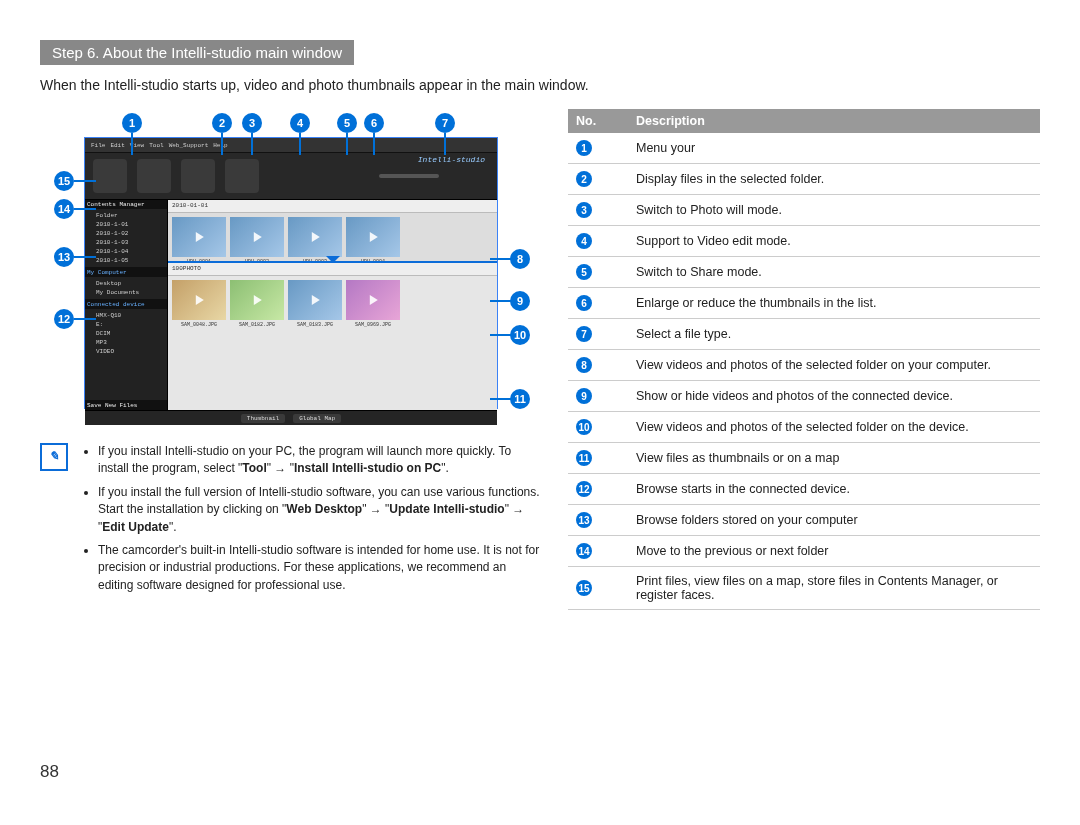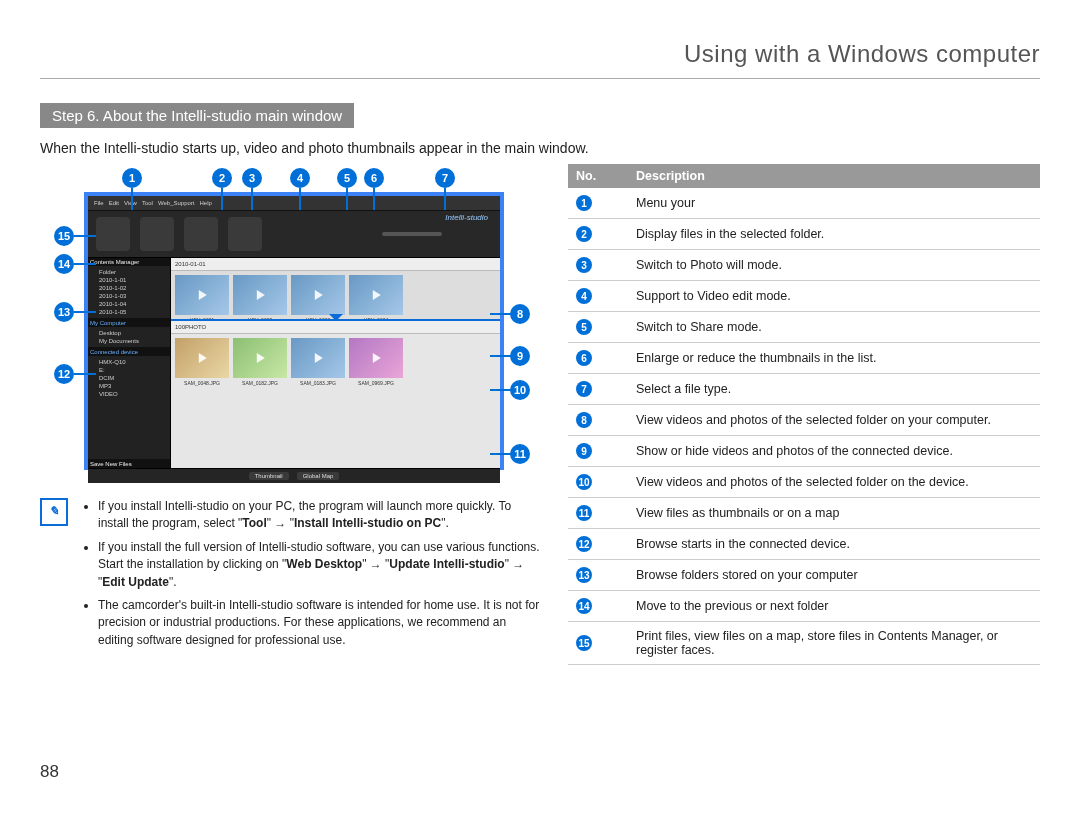--- a/index.html
+++ b/index.html
@@ -27,21 +27,21 @@
   .section-header {
     display: inline-block;
     background: #888;
     color: #fff;
     font-size: 15px;
     padding: 4px 12px;
     margin-bottom: 12px;
   }
   .intro {
     font-size: 14px;
-    margin-bottom: 8px;
+    margin-bottom: 16px;
   }
   .two-col {
     display: flex;
     gap: 28px;
     align-items: flex-start;
   }
   .left-col {
     width: 500px;
     flex-shrink: 0;
   }
@@ -54,21 +54,22 @@
     width: 500px;
     height: 310px;
   }
   .shot {
     position: absolute;
     left: 44px;
     top: 28px;
     width: 412px;
     height: 270px;
     background: #1e1e1e;
-    border: 4px solid #3b82f6;
+    border: 1px solid #3b82f6;
+    font-family: Liberation Mono, monospace;
   }
   .shot .menubar {
     height: 14px;
     background: #333;
     border-bottom: 1px solid #111;
     display: flex;
     align-items: center;
     padding-left: 6px;
     gap: 5px;
   }
@@ -299,21 +300,20 @@
     font-weight: 400;
     color: #333;
   }
   .bold { font-weight: bold; }
 </style>
 </head>
 <body>
 
 <div class="page" style="position:relative; min-height:800px;">
 
-  <div class="page-title">Using with a Windows computer</div>
 
   <div class="section-header">Step 6. About the Intelli-studio main window</div>
 
   <div class="intro">When the Intelli-studio starts up, video and photo thumbnails appear in the main window.</div>
 
   <div class="two-col">
 
     <div class="left-col">
 
       <div class="shot-wrap">

